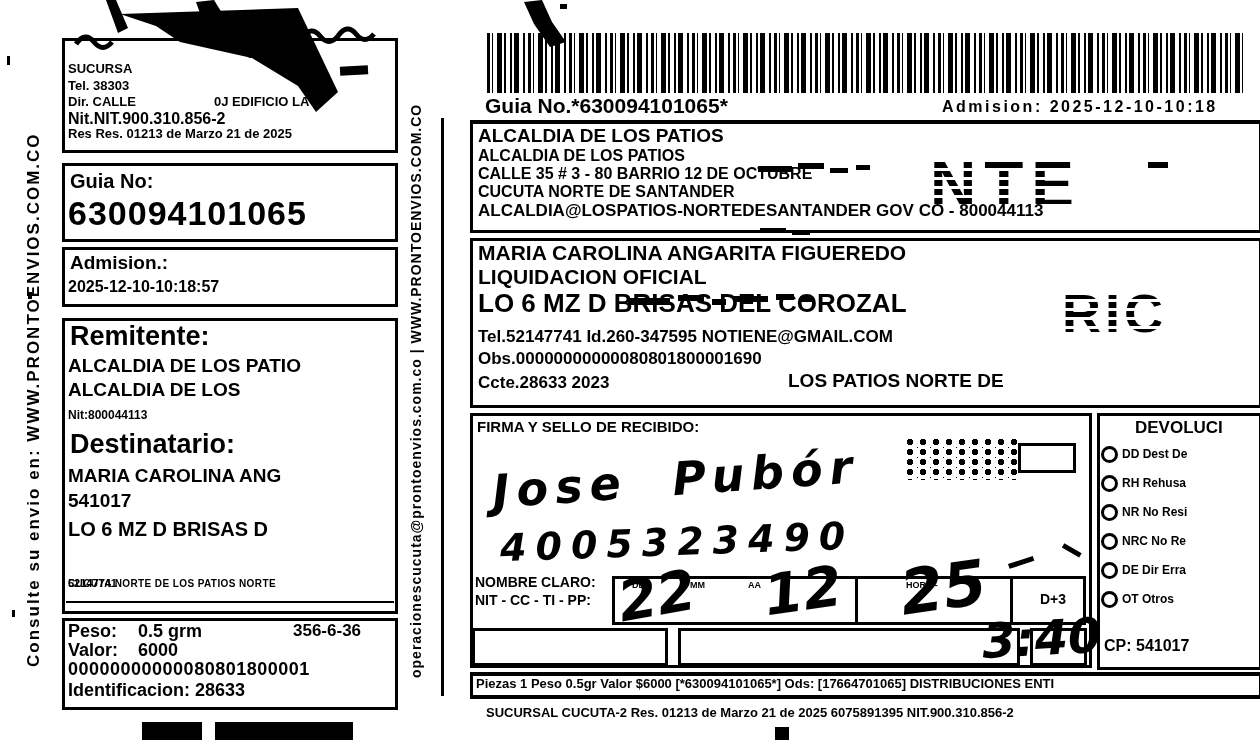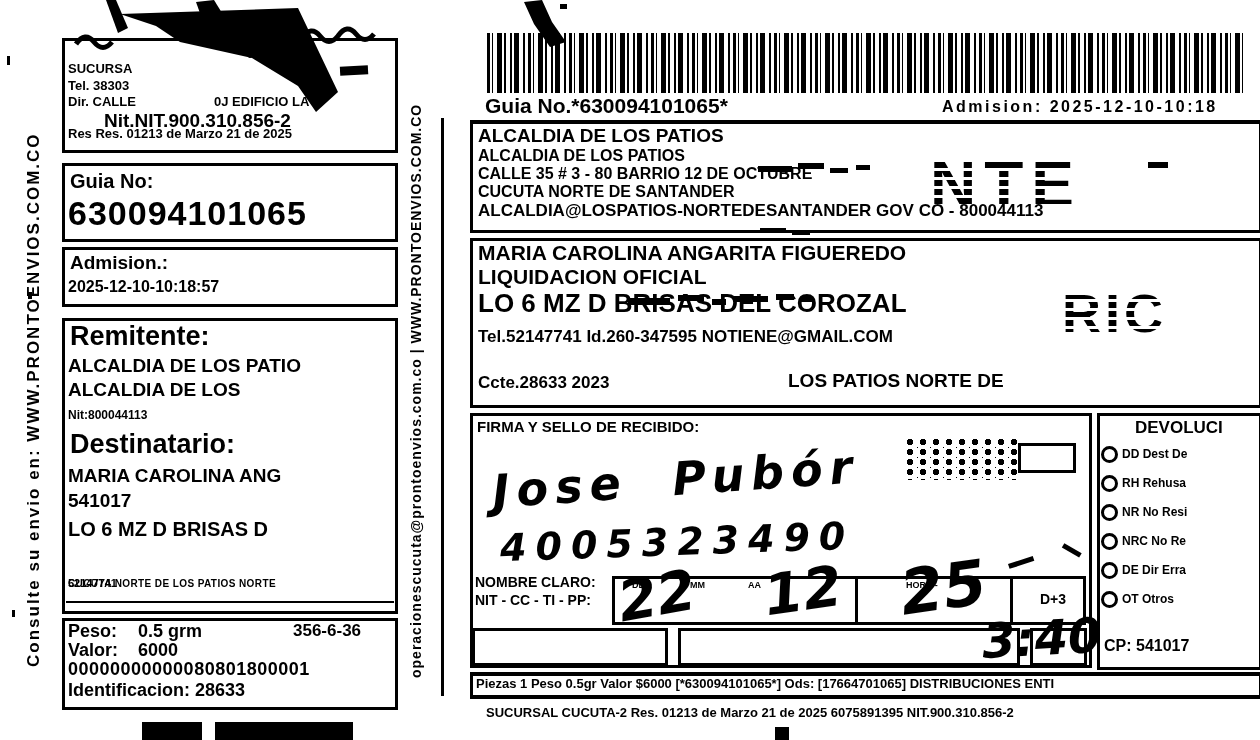--- a/index.html
+++ b/index.html
@@ -38,21 +38,21 @@
   <div class="box" style="left:62px;top:163px;width:336px;height:79px;"></div>
   <div class="box" style="left:62px;top:247px;width:336px;height:60px;"></div>
   <div class="box" style="left:62px;top:318px;width:336px;height:296px;"></div>
   <div class="box" style="left:62px;top:618px;width:336px;height:92px;"></div>
 
   <div class="t it" style="left:262px;top:46px;font-size:13px;letter-spacing:3px;">envios</div>
   <div class="t" style="left:68px;top:62px;font-size:13px;">SUCURSA</div>
   <div class="t" style="left:68px;top:79px;font-size:13px;">Tel. 38303</div>
   <div class="t" style="left:68px;top:95px;font-size:13px;">Dir. CALLE</div>
   <div class="t" style="left:214px;top:95px;font-size:13px;">0J EDIFICIO LA P</div>
-  <div class="t" style="left:68px;top:111px;font-size:19px;margin-left:36px;">Nit.NIT.900.310.856-2</div>
+  <div class="t" style="left:68px;top:111px;font-size:16px;">Nit.NIT.900.310.856-2</div>
   <div class="t" style="left:68px;top:127px;font-size:13px;">Res Res. 01213 de Marzo 21 de 2025</div>
 
   <div class="t" style="left:70px;top:171px;font-size:20px;">Guia No:</div>
   <div class="t" style="left:68px;top:196px;font-size:34px;letter-spacing:1px;">630094101065</div>
 
   <div class="t" style="left:70px;top:253px;font-size:19px;">Admision.:</div>
   <div class="t" style="left:68px;top:279px;font-size:16px;">2025-12-10-10:18:57</div>
 
   <div class="t" style="left:70px;top:322px;font-size:27px;">Remitente:</div>
   <div class="t" style="left:68px;top:356px;font-size:19px;">ALCALDIA DE LOS PATIO</div>
@@ -92,20 +92,21 @@
   <div class="t" style="left:478px;top:184px;font-size:16px;">CUCUTA NORTE DE SANTANDER</div>
   <div class="t" style="left:478px;top:202px;font-size:17px;">ALCALDIA@LOSPATIOS-NORTEDESANTANDER GOV CO - 800044113</div>
   <div class="stamp" style="left:930px;top:148px;font-size:64px;letter-spacing:8px;">NTE</div>
 
   <div class="box" style="left:470px;top:238px;width:792px;height:170px;"></div>
   <div class="t" style="left:478px;top:242px;font-size:21px;">MARIA CAROLINA ANGARITA FIGUEREDO</div>
   <div class="t" style="left:478px;top:266px;font-size:21px;">LIQUIDACION OFICIAL</div>
   <div class="t" style="left:478px;top:290px;font-size:26px;">LO 6 MZ D BRISAS DEL COROZAL</div>
   <div class="stamp" style="left:1062px;top:282px;font-size:54px;letter-spacing:4px;">RIC</div>
   <div class="t" style="left:478px;top:328px;font-size:17px;">Tel.52147741 Id.260-347595 NOTIENE@GMAIL.COM</div>
+  <div class="t" style="left:478px;top:350px;font-size:17px;">Obs.00000000000080801800001690</div>
   <div class="t" style="left:478px;top:374px;font-size:17px;">Ccte.28633 2023</div>
   <div class="t" style="left:788px;top:371px;font-size:19px;">LOS PATIOS NORTE DE</div>
 
   <div class="box" style="left:470px;top:413px;width:622px;height:255px;"></div>
   <div class="t" style="left:477px;top:419px;font-size:15px;">FIRMA Y SELLO DE RECIBIDO:</div>
   <div class="hand" style="left:492px;top:452px;font-size:46px;letter-spacing:7px;word-spacing:22px;transform:rotate(-4deg);">Jose Pubór</div>
   <div class="dots" style="left:905px;top:438px;width:112px;height:42px;"></div>
   <div class="box" style="left:1018px;top:443px;width:58px;height:30px;"></div>
   <div class="hand" style="left:500px;top:520px;font-size:38px;letter-spacing:9px;transform:rotate(-2deg);">4005323490</div>
   <div class="t" style="left:475px;top:575px;font-size:14px;">NOMBRE CLARO:</div>

